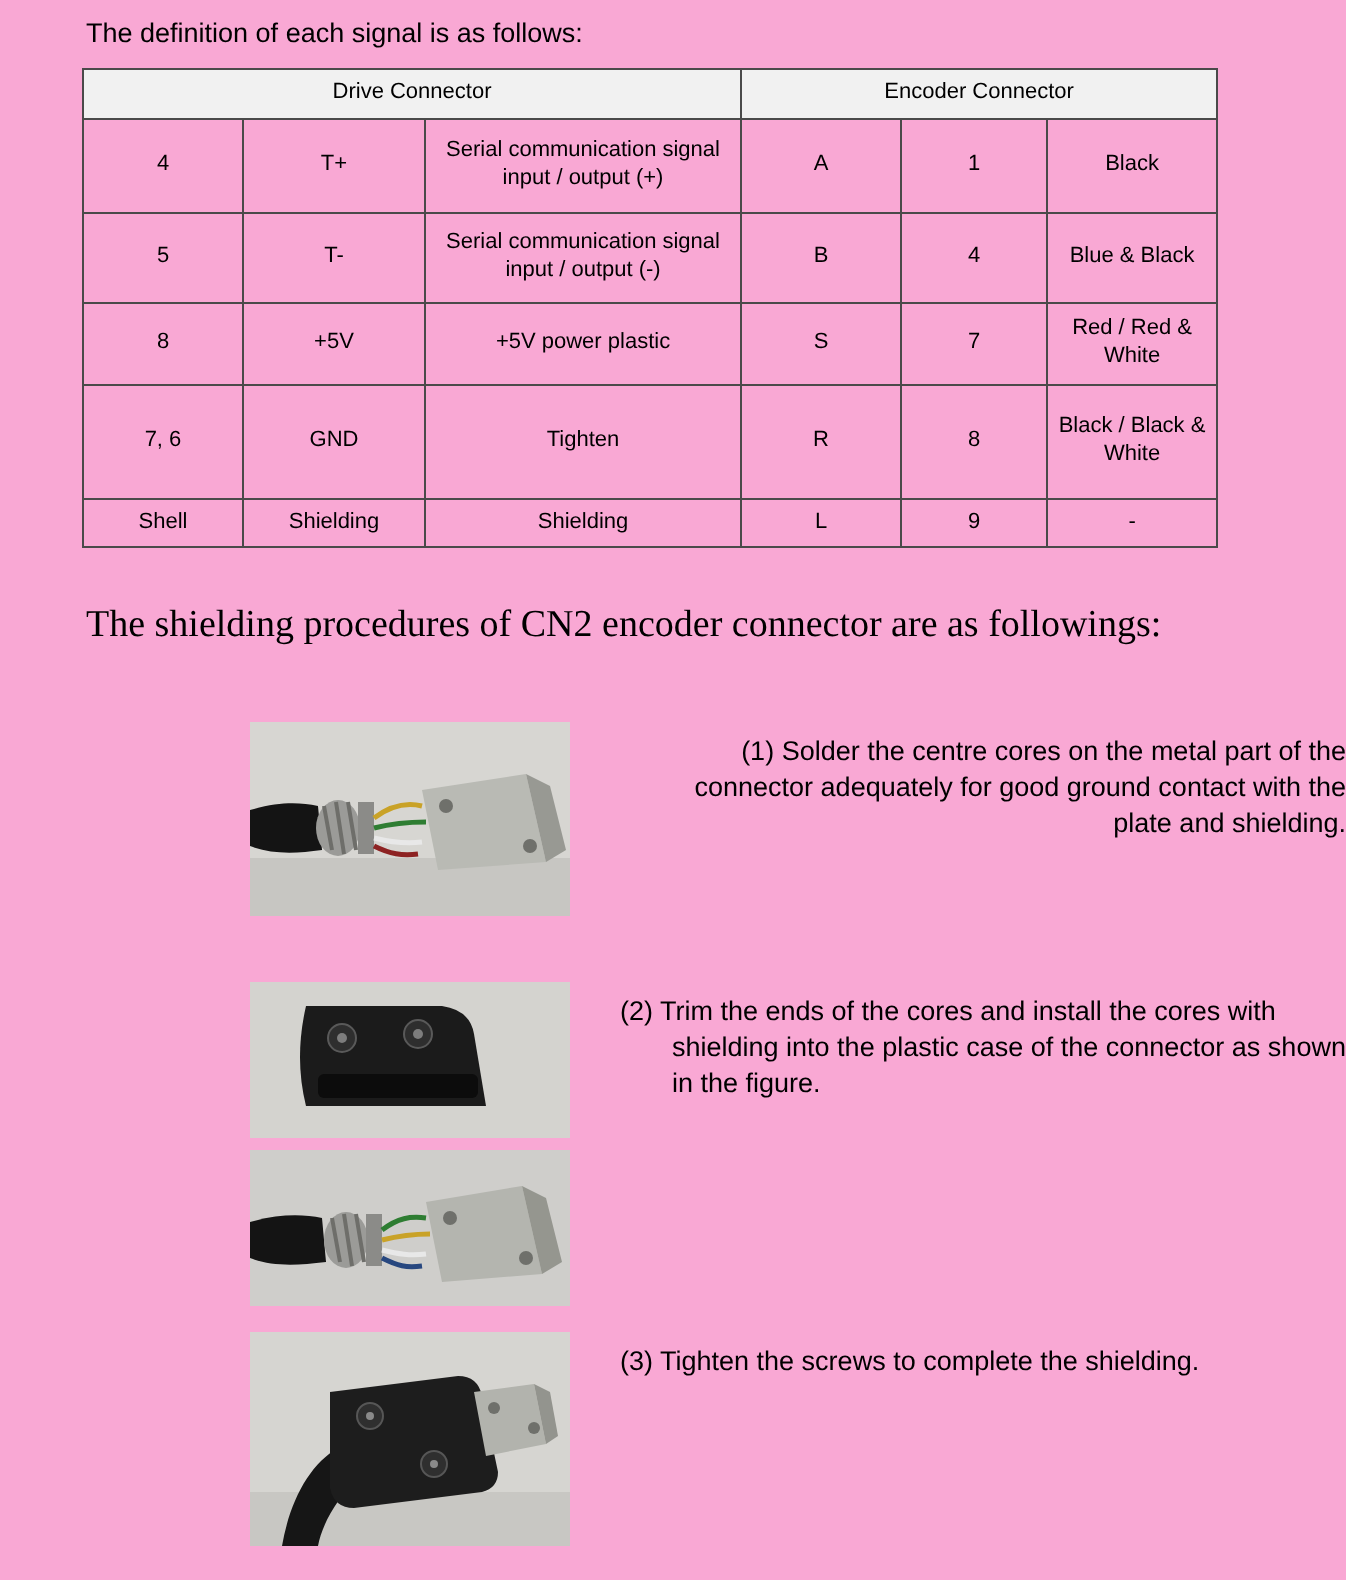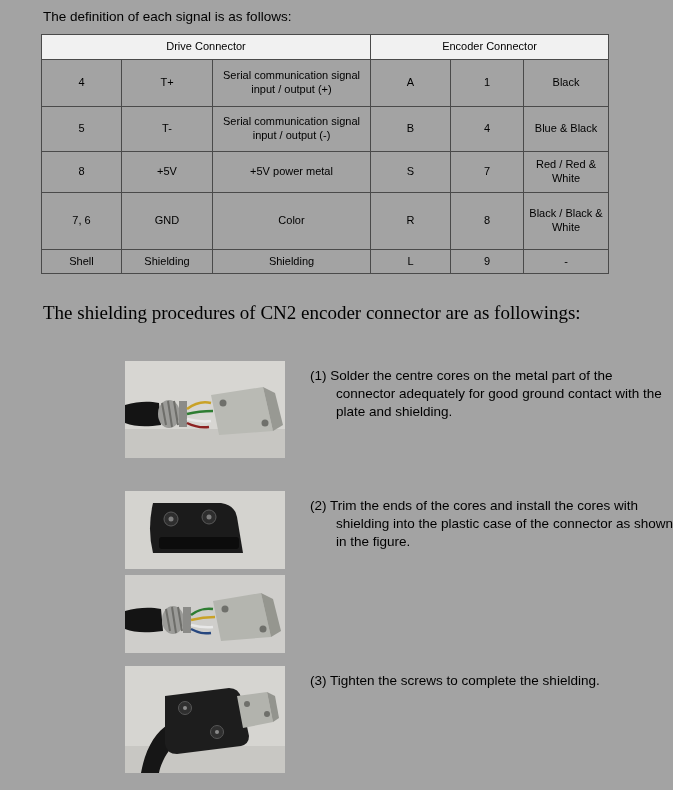--- a/index.html
+++ b/index.html
@@ -1,20 +1,20 @@
 <!DOCTYPE html>
 <html><head>
 <meta charset="utf-8">
 <style>
   html, body { margin: 0; padding: 0; background: #ffffff; }
   .page {
     position: relative;
     width: 673px;
     height: 790px;
-    background: #a3a3a3;
+    background: #f9a8d4;
     font-family: "Liberation Sans", sans-serif;
     color: #000000;
     overflow: hidden;
   }
   .intro {
     margin: 0;
     padding: 9px 0 10px 43px;
     font-size: 13.5px;
   }
   table.sig-table {
@@ -45,21 +45,21 @@
     padding: 28px 0 0 43px;
     font-size: 19px;
     font-family: Liberation Serif, serif;
   }
   .steps { margin-top: 37px; }
   .step {
     display: flex;
     align-items: flex-start;
     margin-left: 125px;
   }
-  .step-1 { margin-bottom: 33px; }
+  .step-1 { margin-bottom: 33px; text-align: right; }
   .step-2 { margin-bottom: 13px; }
   .photo { flex: 0 0 160px; width: 160px; font-size: 0; }
   .photo svg { display: block; }
   .photo-gap { height: 6px; }
   .step-text {
     margin: 6px 0 0 25px;
     width: 340px;
     font-size: 13.5px;
     line-height: 1.33;
     padding-left: 26px;
@@ -101,29 +101,29 @@
         <td>5</td>
         <td>T-</td>
         <td>Serial communication signal input / output (-)</td>
         <td>B</td>
         <td>4</td>
         <td>Blue &amp; Black</td>
       </tr>
       <tr class="r3">
         <td>8</td>
         <td>+5V</td>
-        <td>+5V power metal</td>
+        <td>+5V power plastic</td>
         <td>S</td>
         <td>7</td>
         <td>Red / Red &amp; White</td>
       </tr>
       <tr class="r4">
         <td>7, 6</td>
         <td>GND</td>
-        <td>Color</td>
+        <td>Tighten</td>
         <td>R</td>
         <td>8</td>
         <td>Black / Black &amp; White</td>
       </tr>
       <tr class="r5">
         <td>Shell</td>
         <td>Shielding</td>
         <td>Shielding</td>
         <td>L</td>
         <td>9</td>

